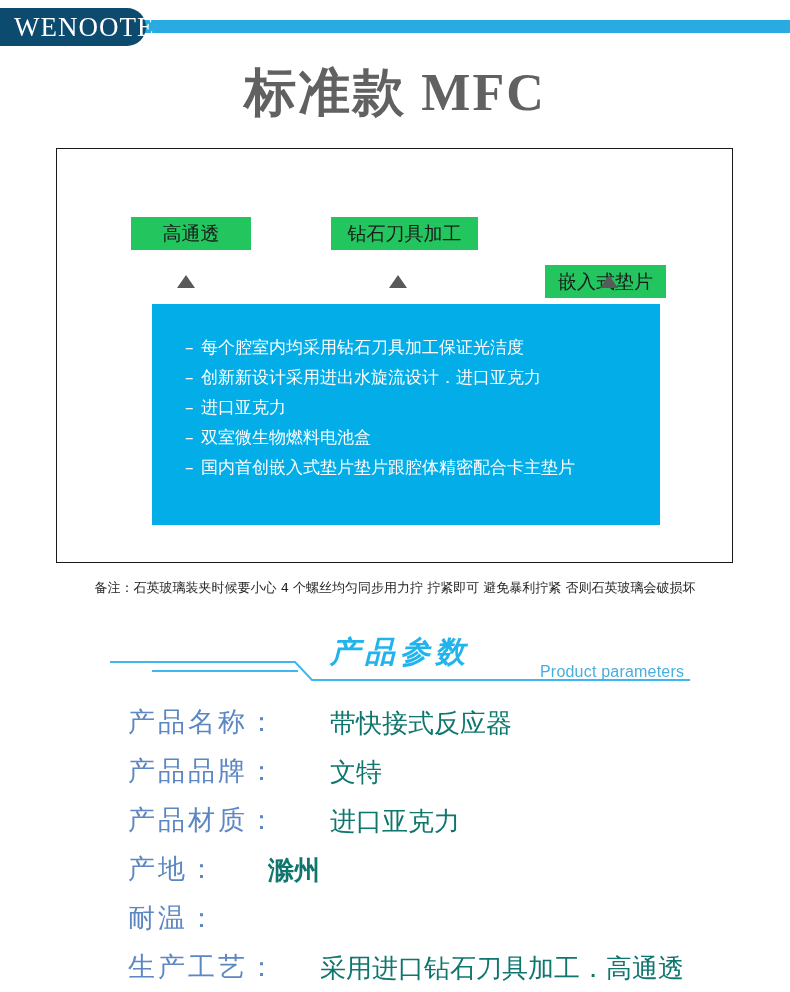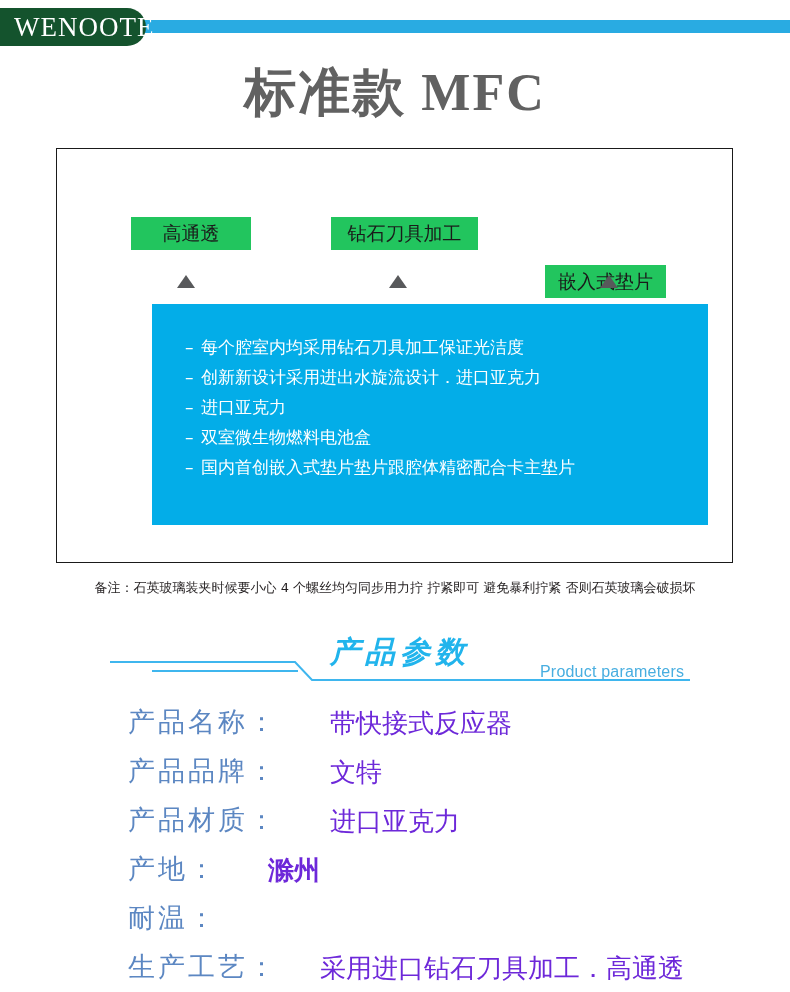--- a/index.html
+++ b/index.html
@@ -31,21 +31,21 @@
     width: 670px;
     height: 13px;
     background: #29ABE2;
   }
   .logo-badge {
     position: absolute;
     left: 0;
     top: 8px;
     width: 146px;
     height: 38px;
-    background: #14532d;
+    background: #0c4a6e;
     border-radius: 0 19px 19px 0;
   }
   .logo-badge-text {
     position: absolute;
     left: 14px;
     top: 4px;
     font-family: "Liberation Serif", "DejaVu Serif", serif;
     font-size: 27px;
     letter-spacing: 1px;
     color: #ffffff;
@@ -105,21 +105,21 @@
     border-bottom: 13px solid #58595B;
   }
   .tri-1 { left: 177px; top: 275px; }
   .tri-2 { left: 389px; top: 275px; }
   .tri-3 { left: 600px; top: 275px; }
 
   .blue-panel {
     position: absolute;
     left: 152px;
     top: 304px;
-    width: 556px;
+    width: 508px;
     height: 221px;
     background: #03ADE8;
   }
   .bullet-list {
     position: absolute;
     left: 33px;
     top: 28px;
     width: 440px;
   }
   .bullet-line {
@@ -206,21 +206,21 @@
     letter-spacing: 3px;
     color: #5C87C2;
     line-height: 44px;
     white-space: nowrap;
   }
   .spec-value {
     position: absolute;
     top: 1px;
     font-family: "DejaVu Sans", "Liberation Sans", sans-serif;
     font-size: 26px;
-    color: #6d28d9;
+    color: #0f766e;
     line-height: 44px;
     white-space: nowrap;
   }
   .v-a { left: 330px; }
   .v-b { left: 268px; font-weight: bold; }
   .v-c { left: 320px; }
 </style>
 </head>
 <body>
 

